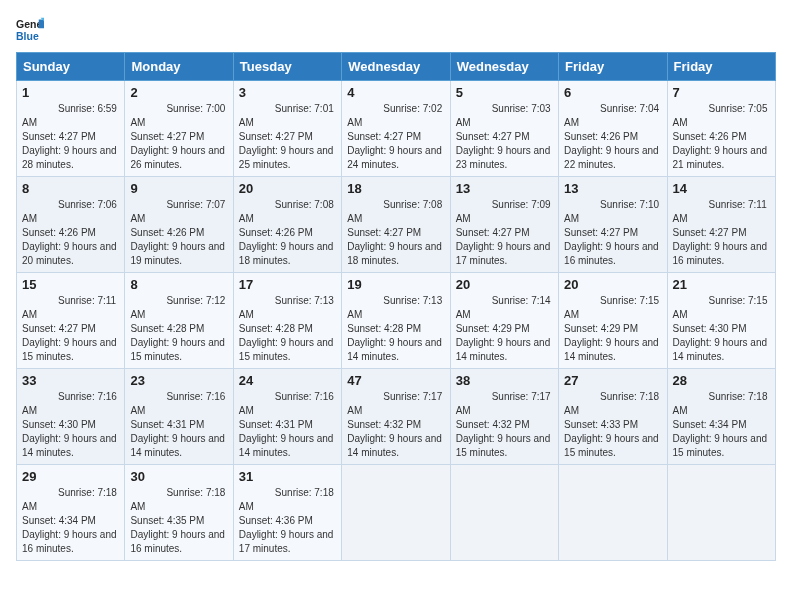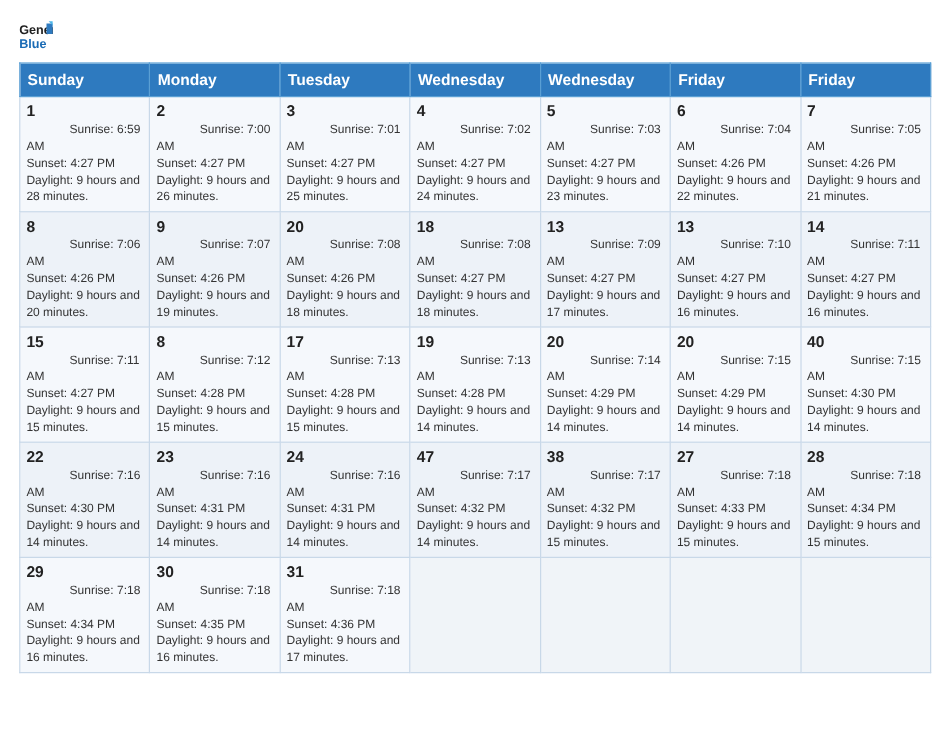--- a/index.html
+++ b/index.html
@@ -193,27 +193,27 @@
         </td>
         <td>
           <span class="day-number">20</span>
           <span class="cell-text">Sunrise: 7:14 AM<br>Sunset: 4:29 PM<br>Daylight: 9 hours and 14 minutes.</span>
         </td>
         <td>
           <span class="day-number">20</span>
           <span class="cell-text">Sunrise: 7:15 AM<br>Sunset: 4:29 PM<br>Daylight: 9 hours and 14 minutes.</span>
         </td>
         <td>
-          <span class="day-number">40</span>
+          <span class="day-number">21</span>
           <span class="cell-text">Sunrise: 7:15 AM<br>Sunset: 4:30 PM<br>Daylight: 9 hours and 14 minutes.</span>
         </td>
       </tr>
       <tr>
         <td>
-          <span class="day-number">22</span>
+          <span class="day-number">33</span>
           <span class="cell-text">Sunrise: 7:16 AM<br>Sunset: 4:30 PM<br>Daylight: 9 hours and 14 minutes.</span>
         </td>
         <td>
           <span class="day-number">23</span>
           <span class="cell-text">Sunrise: 7:16 AM<br>Sunset: 4:31 PM<br>Daylight: 9 hours and 14 minutes.</span>
         </td>
         <td>
           <span class="day-number">24</span>
           <span class="cell-text">Sunrise: 7:16 AM<br>Sunset: 4:31 PM<br>Daylight: 9 hours and 14 minutes.</span>
         </td>

